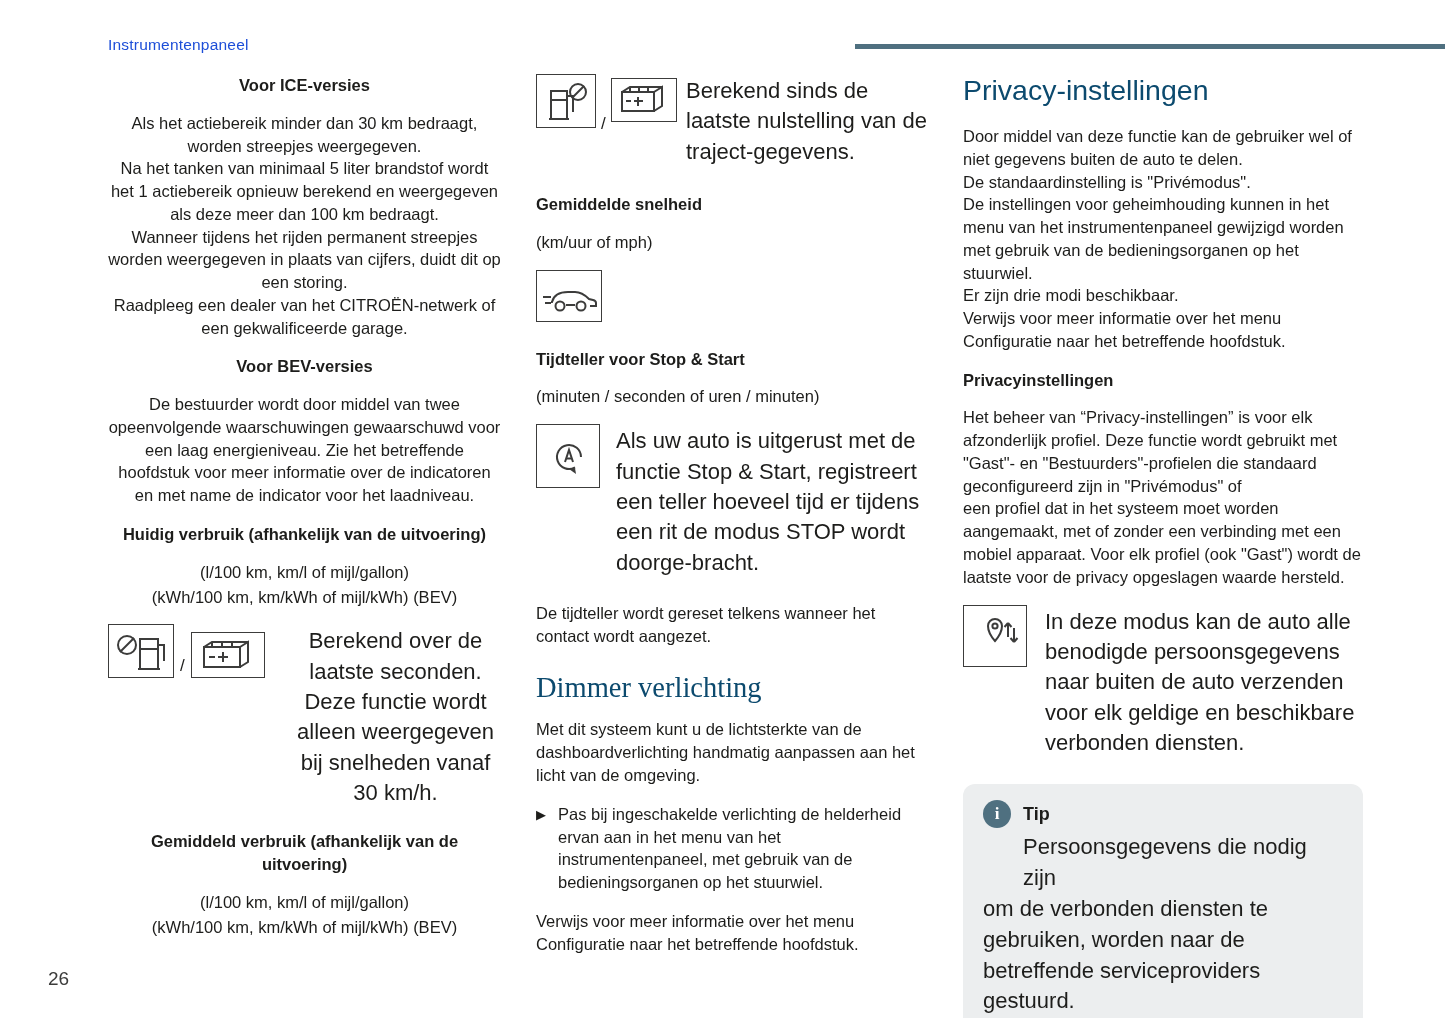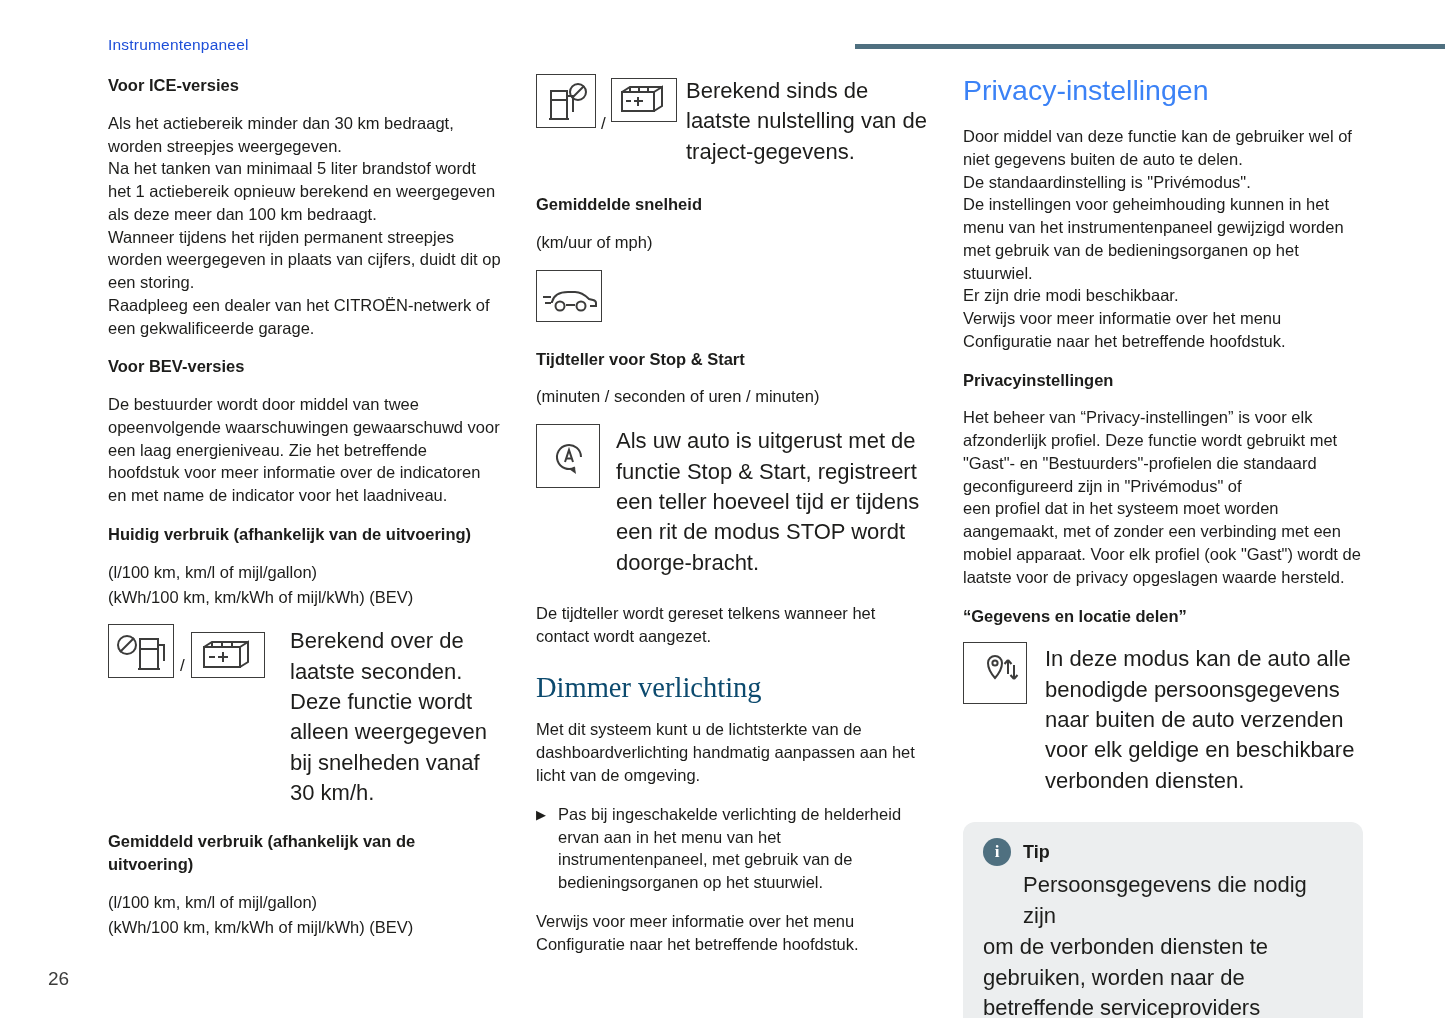--- a/index.html
+++ b/index.html
@@ -52,29 +52,29 @@
     top: 74px;
     left: 108px;
     width: 1270px;
     height: 880px;
   }
   .col {
     position: absolute;
     top: 0;
     width: 393px;
   }
-  .col-1 { left: 0; }
+  .col-1 { left: 0; text-align: center; }
   .col-2 { left: 428px; }
   .col-3 { left: 855px; width: 400px; }
 
   
   h2.section {
     font-size: 28.5px;
     font-weight: normal;
-    color: #3b82f6;
+    color: #0c4a6e;
     margin: 0 0 14px 0;
     letter-spacing: 0px;
   }
   h2.section.sec-teal { color: #0c4a6e; font-family: Liberation Serif, serif; }
 
   h3.sub {
     font-size: 16.5px;
     font-weight: bold;
     margin: 0 0 15px 0;
     line-height: 1.38;
@@ -320,21 +320,20 @@
 De standaardinstelling is "</span><b>Privémodus</b><span style="white-space:pre-line">".
 De instellingen voor geheimhouding kunnen in het menu van het instrumentenpaneel gewijzigd worden met gebruik van de bedieningsorganen op het stuurwiel.
 Er zijn drie modi beschikbaar.
 Verwijs voor meer informatie over het </span><b>menu Configuratie</b><span> naar het betreffende hoofdstuk.</span></p>
 
     <h3 class="sub">Privacyinstellingen</h3>
 
     <p class="body" style="white-space:pre-line">Het beheer van “Privacy-instellingen” is voor elk afzonderlijk profiel. Deze functie wordt gebruikt met "Gast"- en "Bestuurders"-profielen die standaard geconfigureerd zijn in "Privémodus" of
 een profiel dat in het systeem moet worden aangemaakt, met of zonder een verbinding met een mobiel apparaat. Voor elk profiel (ook "Gast") wordt de laatste voor de privacy opgeslagen waarde hersteld.</p>
 
-    <h3 class="sub">“Gegevens en locatie delen”</h3>
 
     <div class="iconrow" style="margin-bottom:10px">
       <div class="icon-box" style="width:64px;height:62px;margin-right:18px">
         <svg viewBox="0 0 64 62" width="64" height="62" style="display:block">
           <g fill="none" stroke="#3c3c3b" stroke-width="2">
             <path d="M24 20 a7 7 0 0 1 14 0 c0 7 -7 15 -7 15 s-7 -8 -7 -15 z"></path>
             <circle cx="31" cy="20" r="2.6"></circle>
             <line x1="44" y1="17" x2="44" y2="31"></line>
             <path d="M44 17 l-3.5 4 M44 17 l3.5 4"></path>
             <line x1="50" y1="22" x2="50" y2="36"></line>

